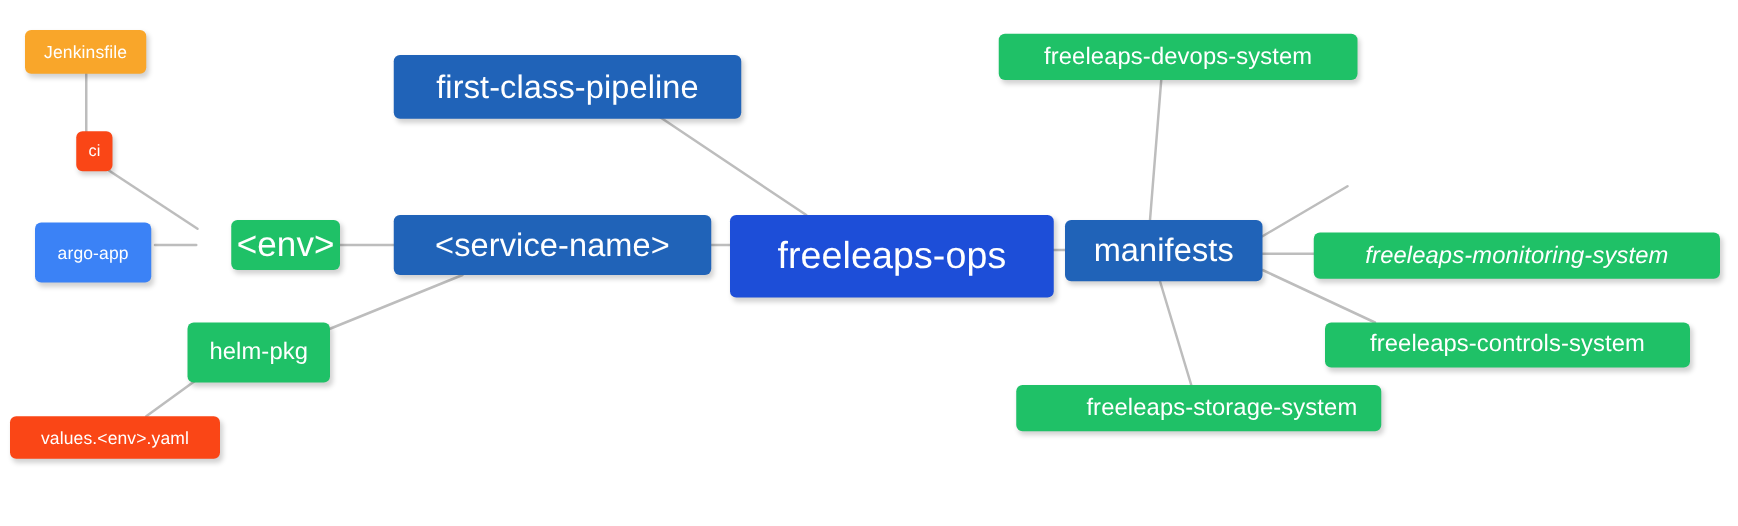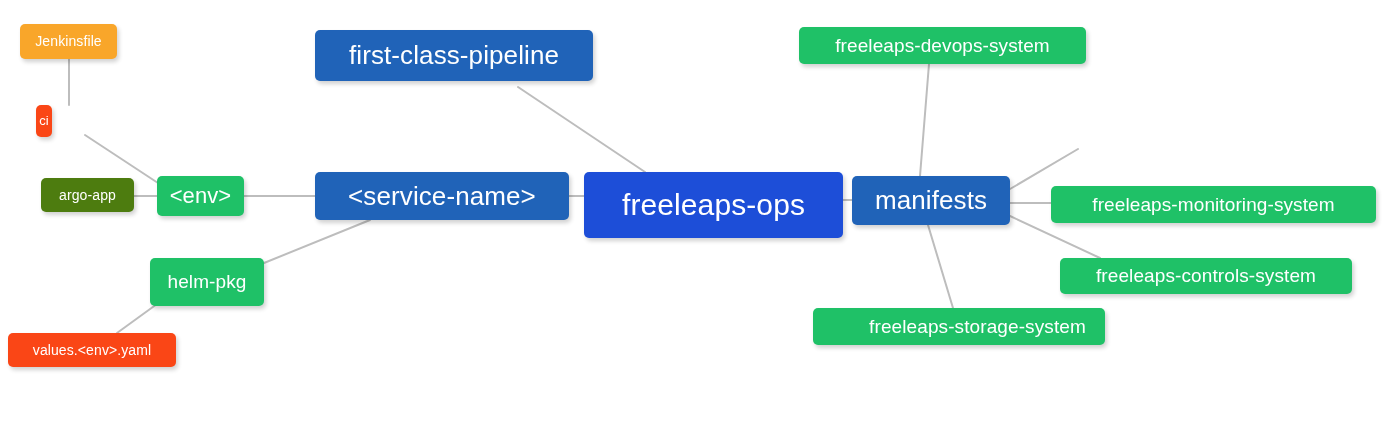--- a/index.html
+++ b/index.html
@@ -44,21 +44,21 @@
     cursor: pointer;
     user-select: none;
   }
   .node-label {
     display: block;
     padding: 0 0 1px 0;
   }
   
   .tier-root   { font-size: 30px; }
   .tier-major  { font-size: 26px; }
-  .tier-mid    { font-size: 22px; }
+  .tier-mid    { font-size: 28px; margin-left: 28px; }
   .tier-leaf   { font-size: 19px; }
   .tier-small  { font-size: 14px; }
   .tier-tiny   { font-size: 13px; }
 </style>
 </head>
 <body>
 
 <div id="canvas">
   <svg id="edges" viewBox="0 0 1390 421" width="1390" height="421" xmlns="http://www.w3.org/2000/svg">
       <line x1="69" y1="59" x2="69" y2="105" stroke="#bdbdbd" stroke-width="2" stroke-linecap="round"></line>
@@ -72,51 +72,51 @@
       <line x1="843" y1="200" x2="852" y2="200" stroke="#bdbdbd" stroke-width="2" stroke-linecap="round"></line>
       <line x1="929" y1="64" x2="920" y2="176" stroke="#bdbdbd" stroke-width="2" stroke-linecap="round"></line>
       <line x1="1010" y1="189" x2="1078" y2="149" stroke="#bdbdbd" stroke-width="2" stroke-linecap="round"></line>
       <line x1="1010" y1="203" x2="1051" y2="203" stroke="#bdbdbd" stroke-width="2" stroke-linecap="round"></line>
       <line x1="1010" y1="216" x2="1100" y2="258" stroke="#bdbdbd" stroke-width="2" stroke-linecap="round"></line>
       <line x1="928" y1="225" x2="953" y2="308" stroke="#bdbdbd" stroke-width="2" stroke-linecap="round"></line>
     </svg>
 <div class="node tier-small" style="left: 20px; top: 24px; width: 97px; height: 35px; background: rgb(249, 166, 42);">
       <span class="node-label">Jenkinsfile</span>
     </div>
-    <div class="node tier-tiny" style="left: 36px; top: 105px; width: 16px; height: 32px; background: rgb(250, 70, 22);">
+    <div class="node tier-tiny" style="left: 61px; top: 105px; width: 29px; height: 32px; background: rgb(250, 70, 22);">
       <span class="node-label">ci</span>
     </div>
-    <div class="node tier-small" style="left: 41px; top: 178px; width: 93px; height: 34px; background: #4d7c0f;">
+    <div class="node tier-small" style="left: 28px; top: 178px; width: 93px; height: 48px; background: #3b82f6;">
       <span class="node-label">argo-app</span>
     </div>
     <div class="node tier-mid" style="left: 157px; top: 176px; width: 87px; height: 40px; background: rgb(31, 193, 103);">
       <span class="node-label">&lt;env&gt;</span>
     </div>
     <div class="node tier-small" style="left: 8px; top: 333px; width: 168px; height: 34px; background: rgb(250, 70, 22);">
       <span class="node-label">values.&lt;env&gt;.yaml</span>
     </div>
     <div class="node tier-leaf" style="left: 150px; top: 258px; width: 114px; height: 48px; background: rgb(31, 193, 103);">
       <span class="node-label">helm-pkg</span>
     </div>
-    <div class="node tier-major" style="left: 315px; top: 30px; width: 278px; height: 51px; background: rgb(32, 99, 184);">
+    <div class="node tier-major" style="left: 315px; top: 44px; width: 278px; height: 51px; background: rgb(32, 99, 184);">
       <span class="node-label">first-class-pipeline</span>
     </div>
     <div class="node tier-major" style="left: 315px; top: 172px; width: 254px; height: 48px; background: rgb(32, 99, 184);">
       <span class="node-label">&lt;service-name&gt;</span>
     </div>
     <div class="node tier-root" style="left: 584px; top: 172px; width: 259px; height: 66px; background: #1d4ed8;">
       <span class="node-label">freeleaps-ops</span>
     </div>
     <div class="node tier-major" style="left: 852px; top: 176px; width: 158px; height: 49px; background: rgb(32, 99, 184);">
       <span class="node-label">manifests</span>
     </div>
     <div class="node tier-leaf" style="left: 799px; top: 27px; width: 287px; height: 37px; background: rgb(31, 193, 103);">
       <span class="node-label">freeleaps-devops-system</span>
     </div>
-    <div class="node tier-leaf" style="left: 1051px; top: 186px; width: 325px; height: 37px; background: rgb(31, 193, 103);">
+    <div class="node tier-leaf" style="left: 1051px; top: 186px; width: 325px; height: 37px; background: rgb(31, 193, 103); font-style: italic;">
       <span class="node-label">freeleaps-monitoring-system</span>
     </div>
     <div class="node tier-leaf" style="left: 1060px; top: 258px; width: 292px; height: 36px; background: rgb(31, 193, 103); align-items: center;">
       <span class="node-label">freeleaps-controls-system</span>
     </div>
     <div class="node tier-leaf" style="left: 813px; top: 308px; width: 292px; height: 37px; background: rgb(31, 193, 103); padding-left: 37px;">
       <span class="node-label">freeleaps-storage-system</span>
     </div>
   </div>
 

